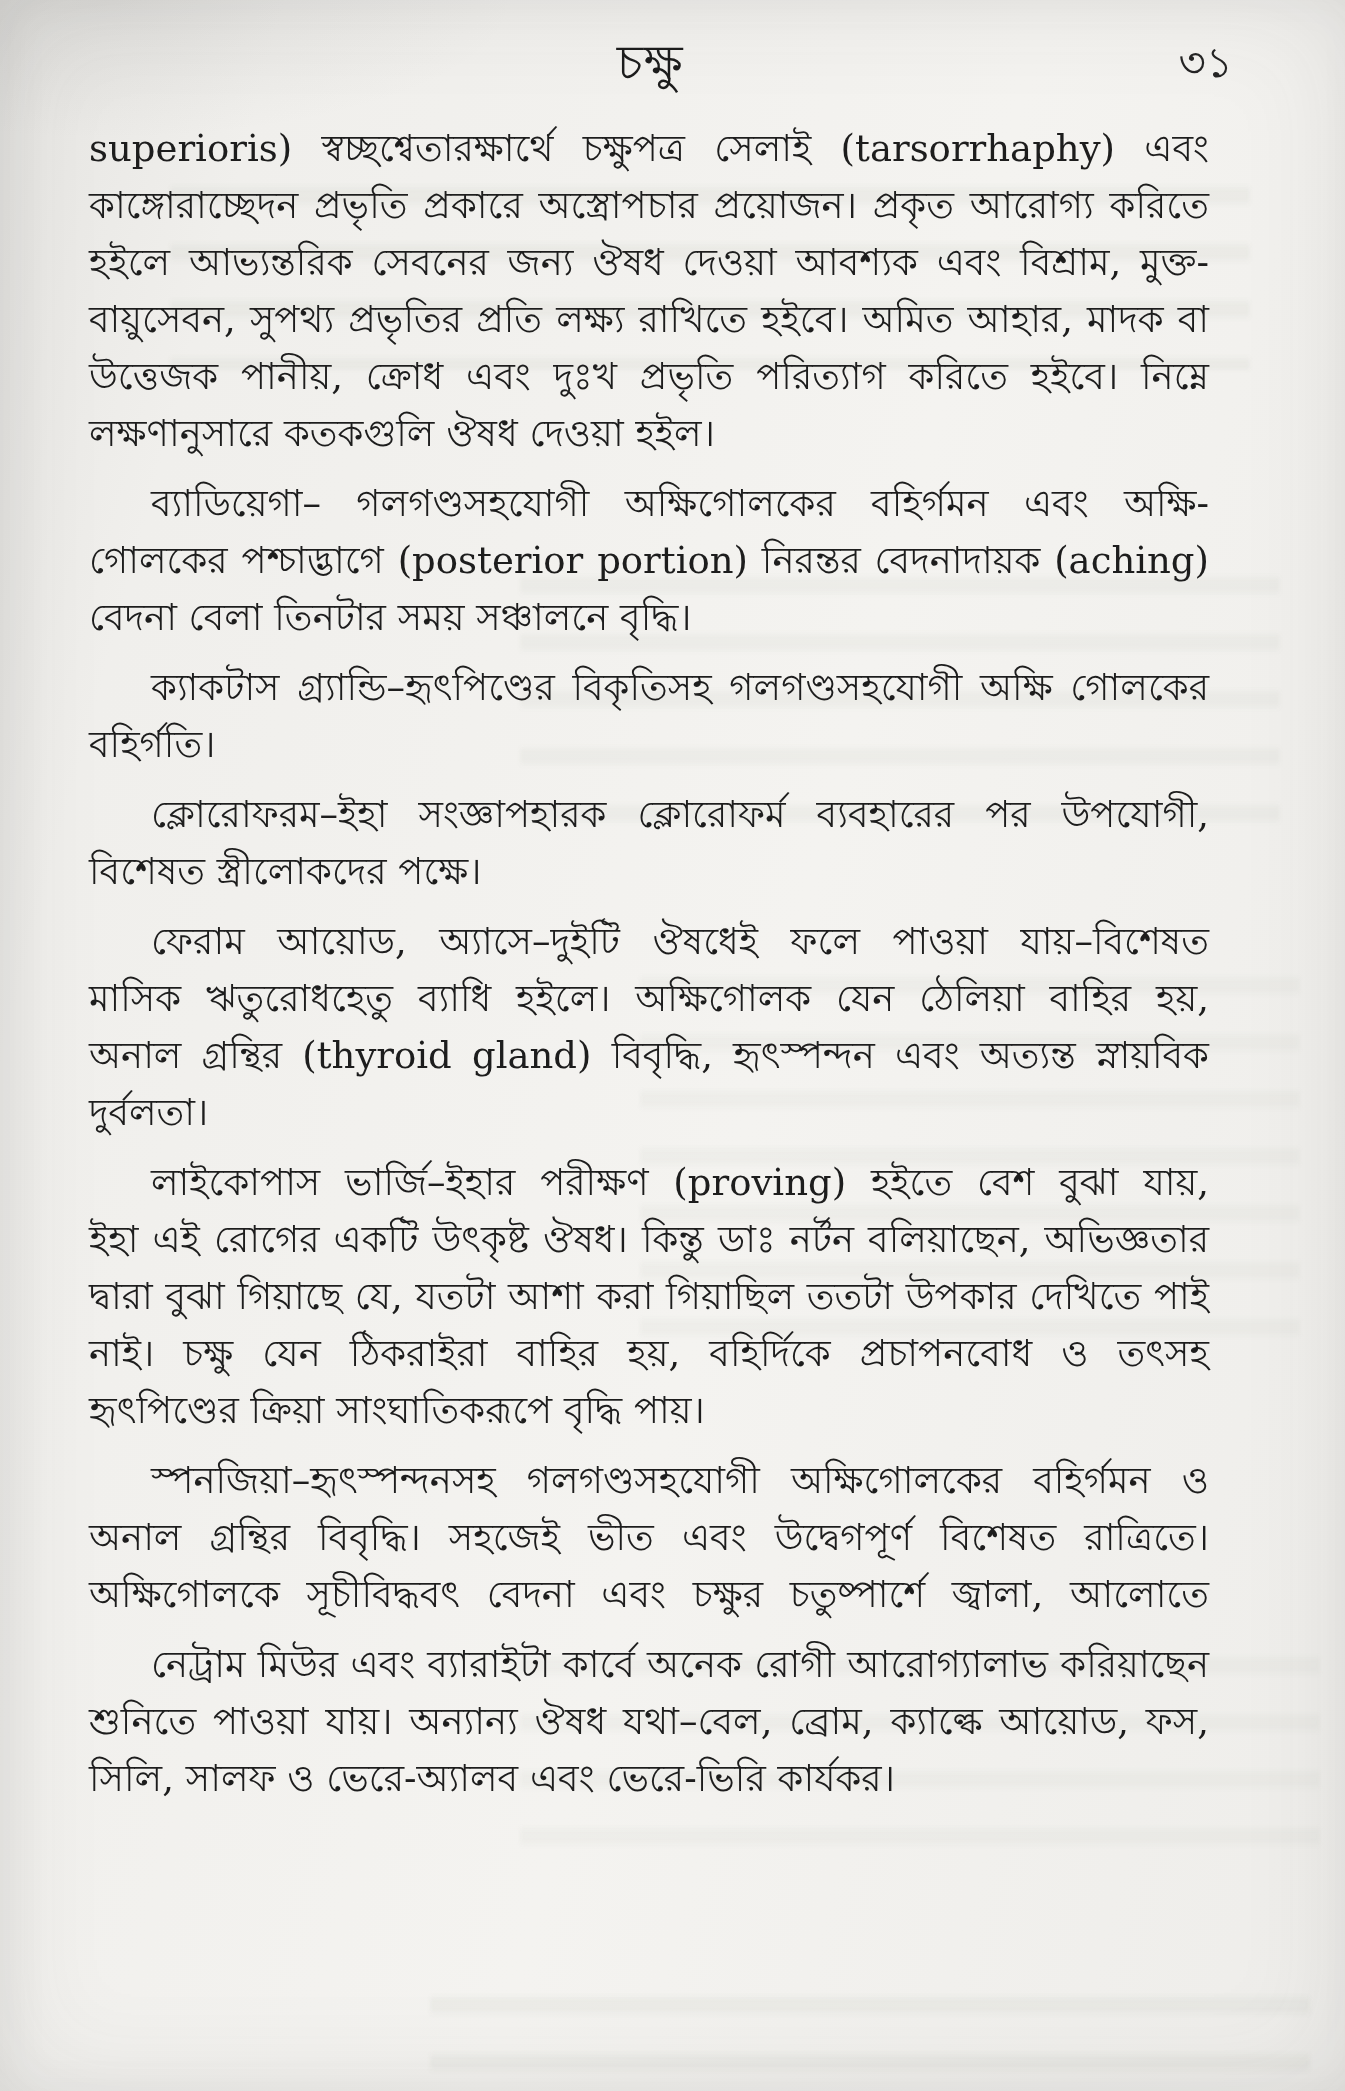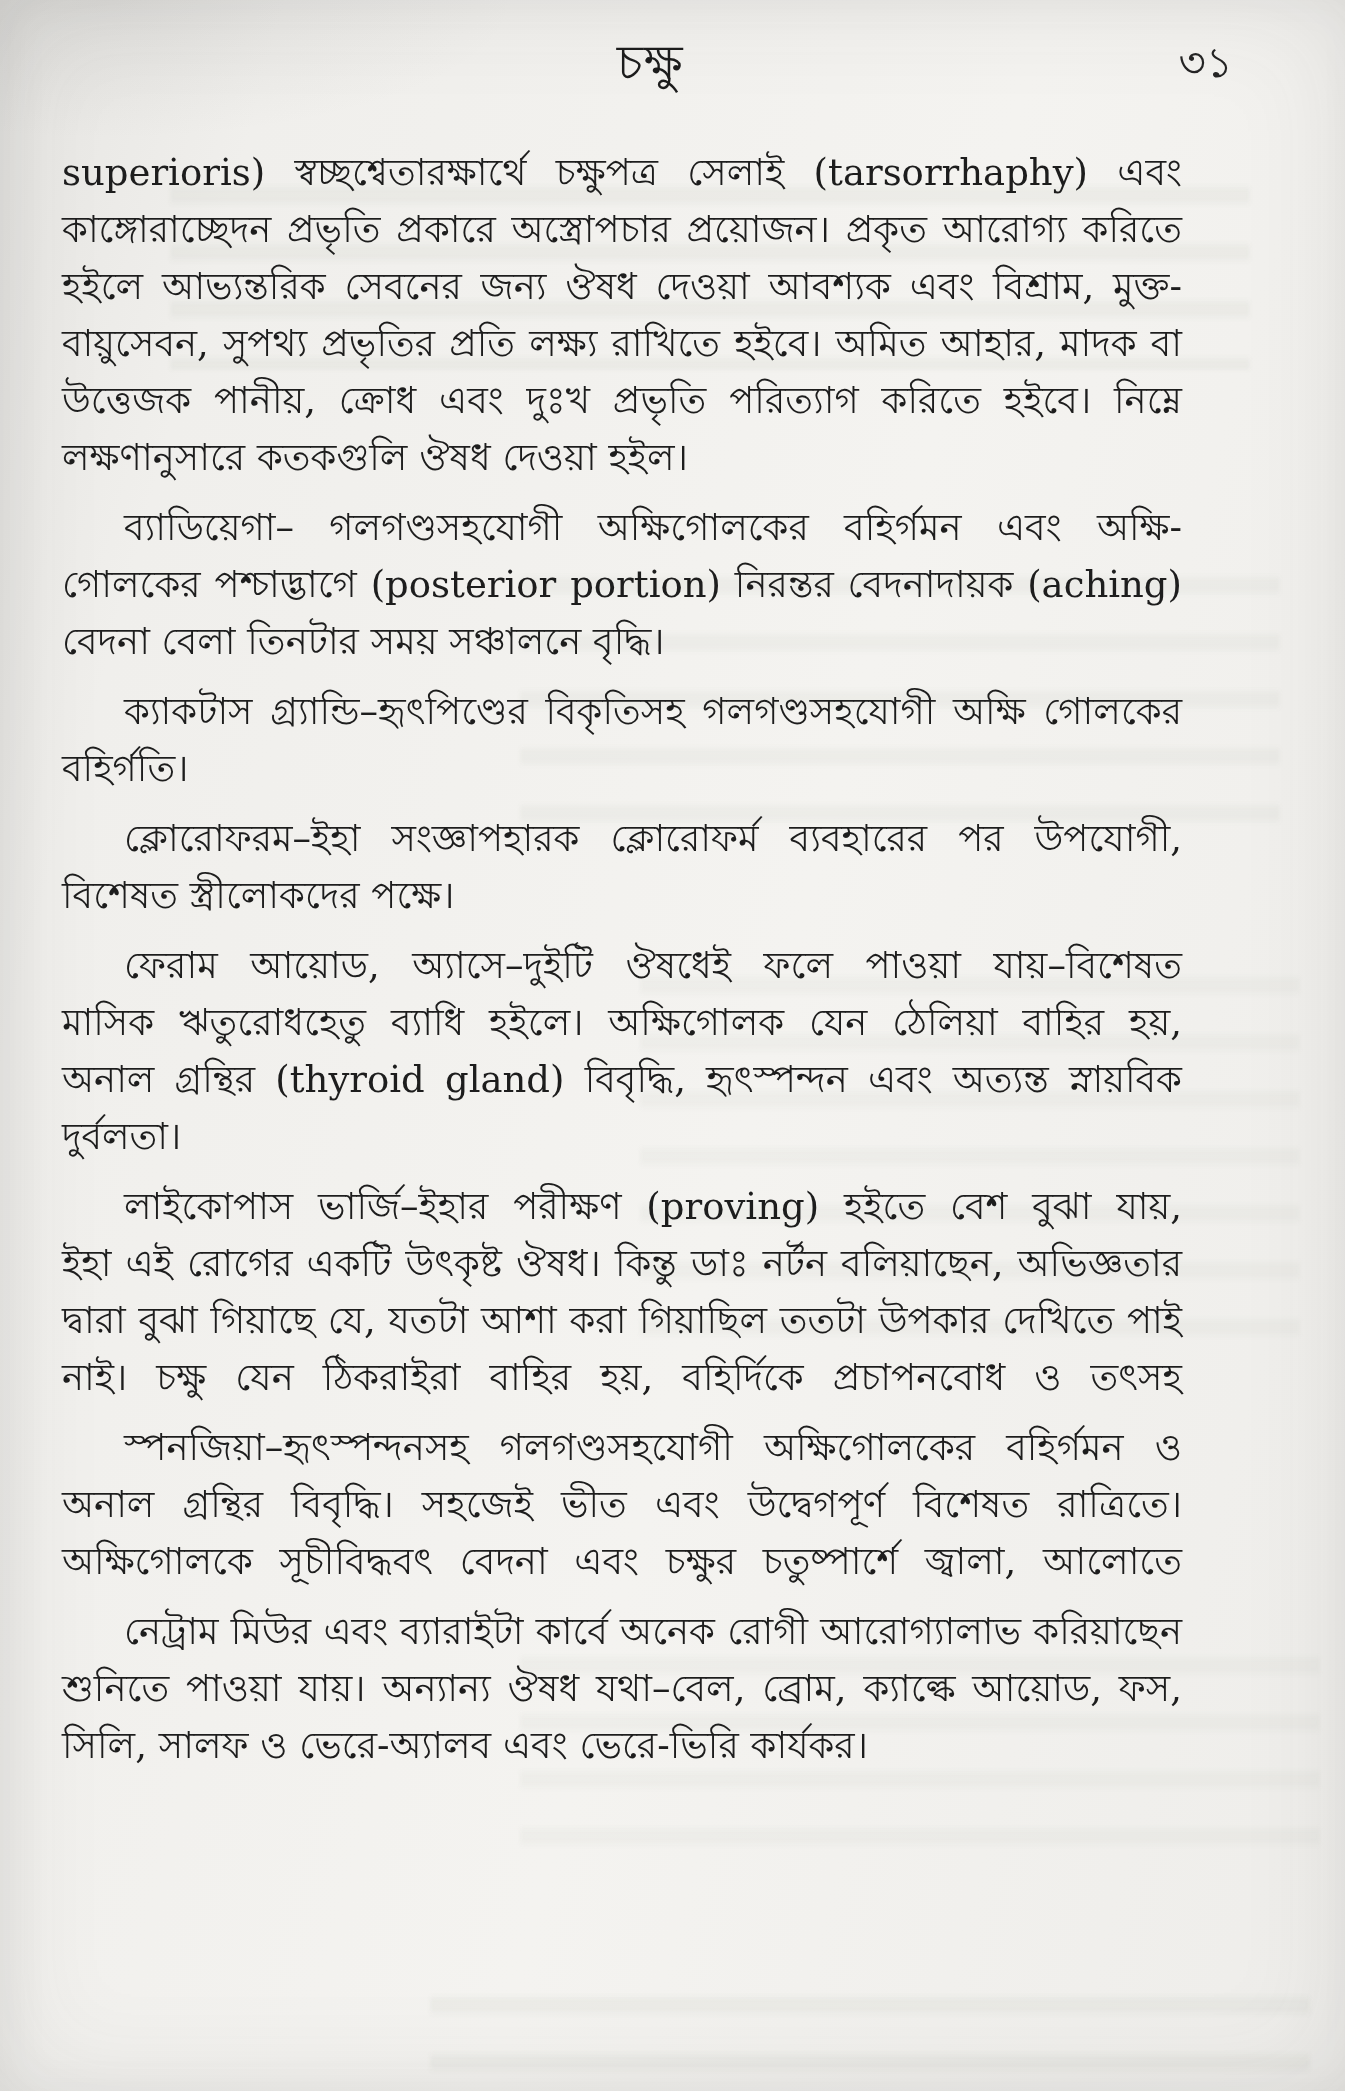--- a/index.html
+++ b/index.html
@@ -35,27 +35,26 @@
   .pnum {
     position: absolute;
     right: 0;
     top: 4px;
     font-size: 42px;
     color: #242424;
   }
   .content {
     position: absolute;
     top: 120px;
-    left: 62px;
+    left: 89px;
     width: 1120px;
     font-size: 37px;
     line-height: 57px;
     color: #1d1d1d;
     text-rendering: optimizeLegibility;
-    margin-top: 24px;
   }
   .para { margin: 0 0 13px 0; }
   .pline {
     text-align: justify;
     text-align-last: justify;
   }
   .pline.last { text-align-last: auto; }
   .para.indent .pline:first-child { text-indent: 62px; }
   
   .bleed {
@@ -133,20 +132,21 @@
       <span class="pline" style="display:block">মাসিক ঋতুরোধহেতু ব্যাধি হইলে। অক্ষিগোলক যেন ঠেলিয়া বাহির হয়,</span>
       <span class="pline" style="display:block">অনাল গ্রন্থির (thyroid gland) বিবৃদ্ধি, হৃৎস্পন্দন এবং অত্যন্ত স্নায়বিক</span>
       <span class="pline last" style="display:block">দুর্বলতা।</span>
     </p>
 
     <p class="para indent">
       <span class="pline" style="display:block">লাইকোপাস ভার্জি–ইহার পরীক্ষণ (proving) হইতে বেশ বুঝা যায়,</span>
       <span class="pline" style="display:block">ইহা এই রোগের একটি উৎকৃষ্ট ঔষধ। কিন্তু ডাঃ নর্টন বলিয়াছেন, অভিজ্ঞতার</span>
       <span class="pline" style="display:block">দ্বারা বুঝা গিয়াছে যে, যতটা আশা করা গিয়াছিল ততটা উপকার দেখিতে পাই</span>
       <span class="pline" style="display:block">নাই। চক্ষু যেন ঠিকরাইরা বাহির হয়, বহির্দিকে প্রচাপনবোধ ও তৎসহ</span>
+      <span class="pline last" style="display:block">হৃৎপিণ্ডের ক্রিয়া সাংঘাতিকরূপে বৃদ্ধি পায়।</span>
     </p>
 
     <p class="para indent">
       <span class="pline" style="display:block">স্পনজিয়া–হৃৎস্পন্দনসহ গলগণ্ডসহযোগী অক্ষিগোলকের বহির্গমন ও</span>
       <span class="pline" style="display:block">অনাল গ্রন্থির বিবৃদ্ধি। সহজেই ভীত এবং উদ্বেগপূর্ণ বিশেষত রাত্রিতে।</span>
       <span class="pline" style="display:block">অক্ষিগোলকে সূচীবিদ্ধবৎ বেদনা এবং চক্ষুর চতুষ্পার্শে জ্বালা, আলোতে</span>
     </p>
 
     <p class="para indent">
       <span class="pline" style="display:block">নেট্রাম মিউর এবং ব্যারাইটা কার্বে অনেক রোগী আরোগ্যালাভ করিয়াছেন</span>

